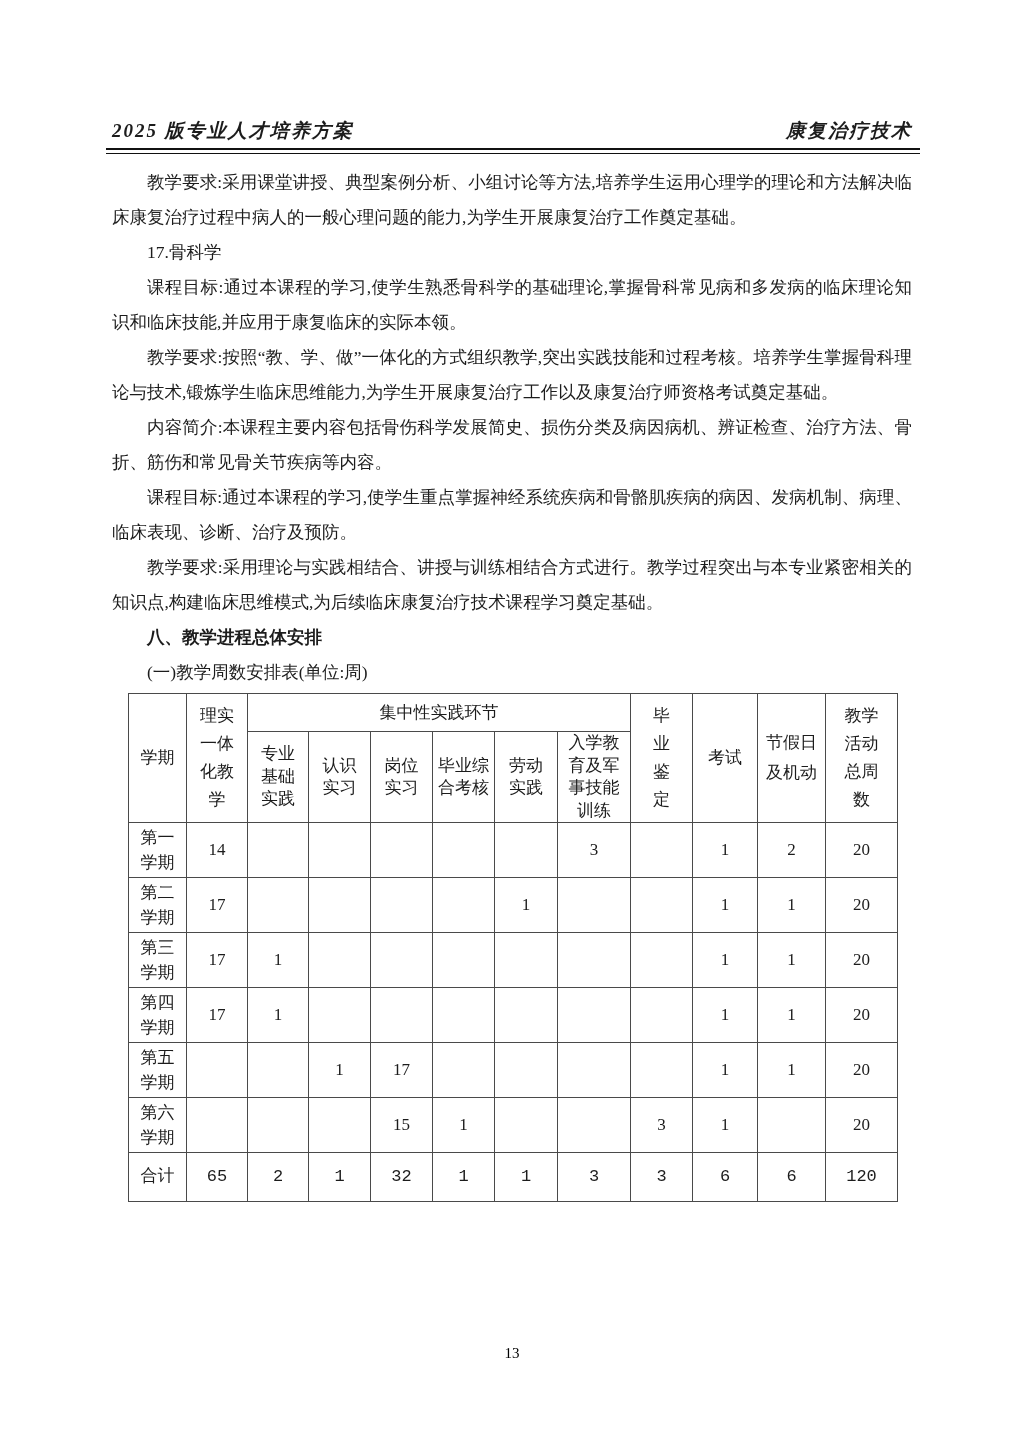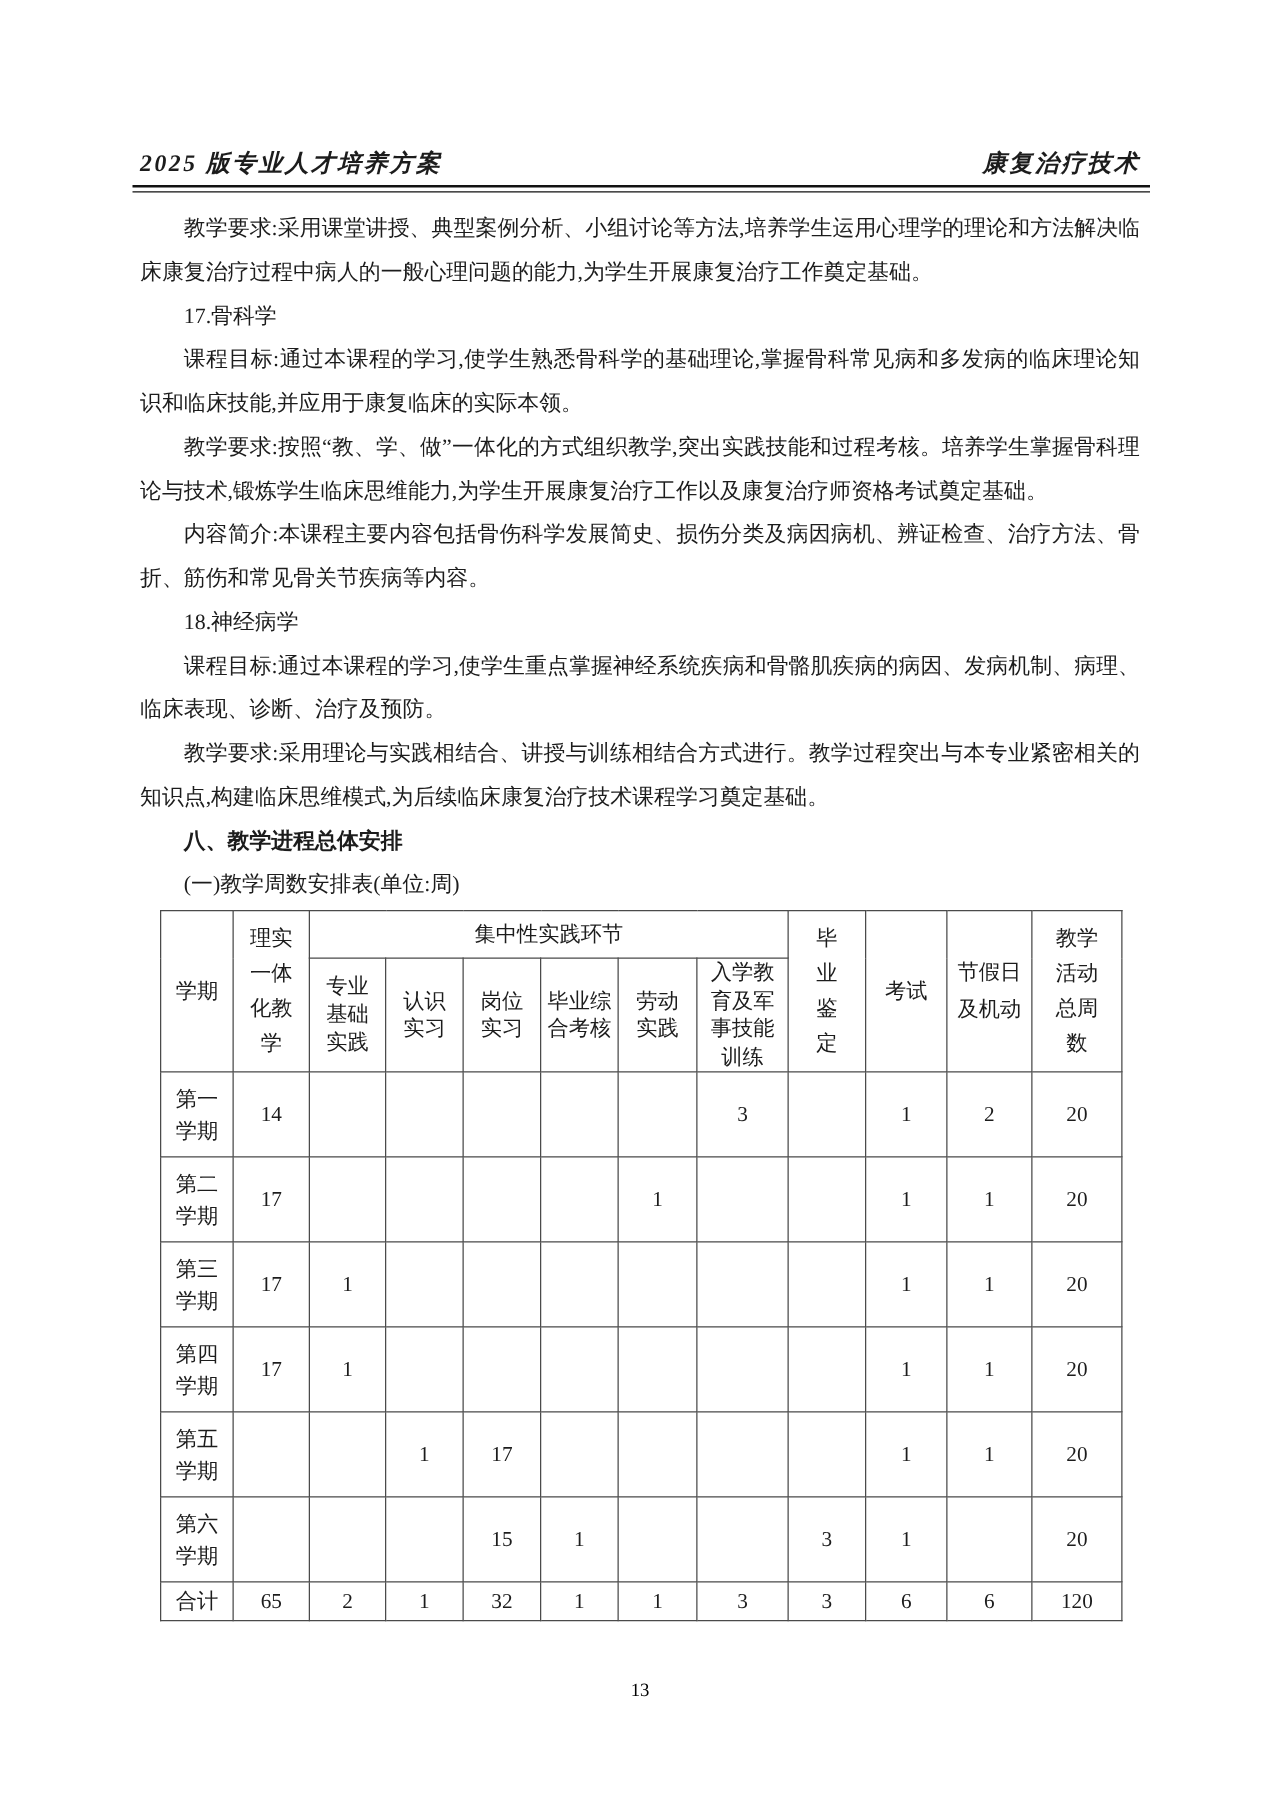--- a/index.html
+++ b/index.html
@@ -49,23 +49,23 @@
     font-weight:normal;
     white-space:pre-line;
     padding:0;
     line-height:24px;
   }
   tr.hrow1 { height:38px; }
   tr.hrow1 th { line-height:30px; }
   tr.hrow2 { height:87px; }
   tr.hrow2 th { line-height:22.5px; }
   th.vspan { line-height:28px !important; }
-  tr.drow { height:68px; }
+  tr.drow { height:55px; }
   tr.drow td.row-label { line-height:25px; }
-  tr.trow { height:31px; }
+  tr.trow { height:49px;font-family:Liberation Mono, monospace; }
   
   .page-number {
     position:absolute; top:1345px; left:0; width:100%;
     text-align:center; font-size:15px; color:#000000;
   }
 </style>
 </head>
 <body>
 
 <div class="page">
@@ -75,21 +75,20 @@
     <span>康复治疗技术</span>
   </div>
   <div class="head-rule"></div>
 
   <div class="content">
     <p>教学要求:采用课堂讲授、典型案例分析、小组讨论等方法,培养学生运用心理学的理论和方法解决临床康复治疗过程中病人的一般心理问题的能力,为学生开展康复治疗工作奠定基础。</p>
     <p>17.骨科学</p>
     <p>课程目标:通过本课程的学习,使学生熟悉骨科学的基础理论,掌握骨科常见病和多发病的临床理论知识和临床技能,并应用于康复临床的实际本领。</p>
     <p>教学要求:按照“教、学、做”一体化的方式组织教学,突出实践技能和过程考核。培养学生掌握骨科理论与技术,锻炼学生临床思维能力,为学生开展康复治疗工作以及康复治疗师资格考试奠定基础。</p>
     <p>内容简介:本课程主要内容包括骨伤科学发展简史、损伤分类及病因病机、辨证检查、治疗方法、骨折、筋伤和常见骨关节疾病等内容。</p>
-    <p>18.神经病学</p>
     <p>课程目标:通过本课程的学习,使学生重点掌握神经系统疾病和骨骼肌疾病的病因、发病机制、病理、临床表现、诊断、治疗及预防。</p>
     <p>教学要求:采用理论与实践相结合、讲授与训练相结合方式进行。教学过程突出与本专业紧密相关的知识点,构建临床思维模式,为后续临床康复治疗技术课程学习奠定基础。</p>
     <p class="section-heading">八、教学进程总体安排</p>
     <p class="table-caption">(一)教学周数安排表(单位:周)</p>
 
     <table class="schedule">
       <colgroup>
         <col style="width:58px">
           <col style="width:61px">
           <col style="width:61px">

